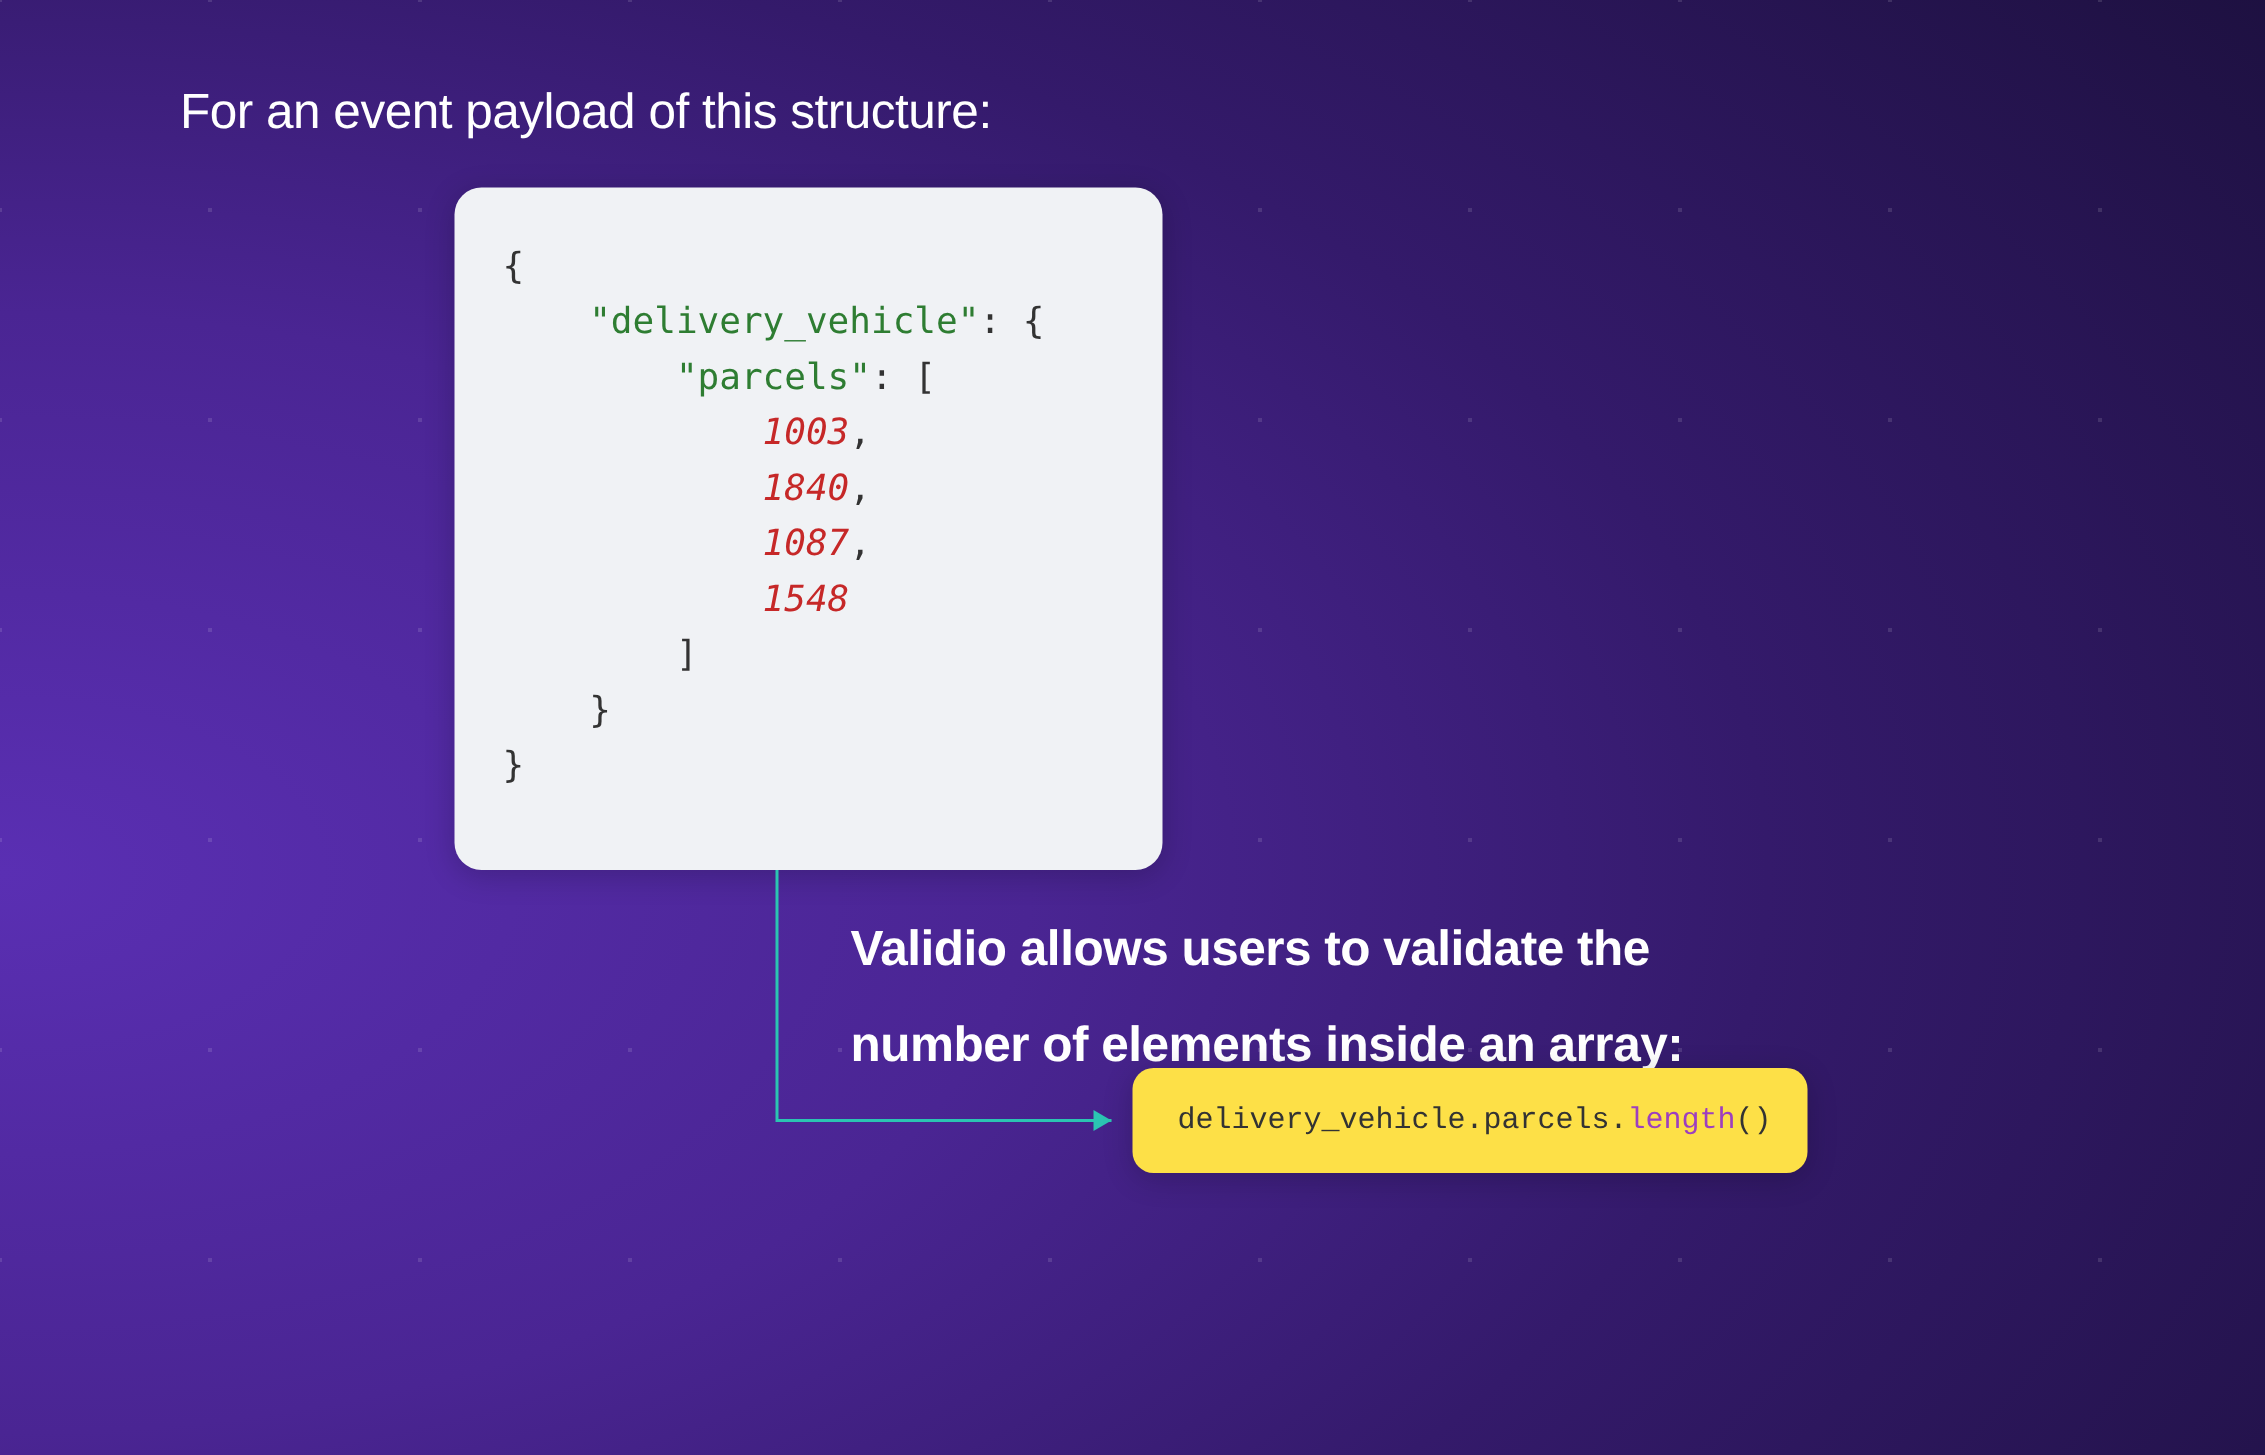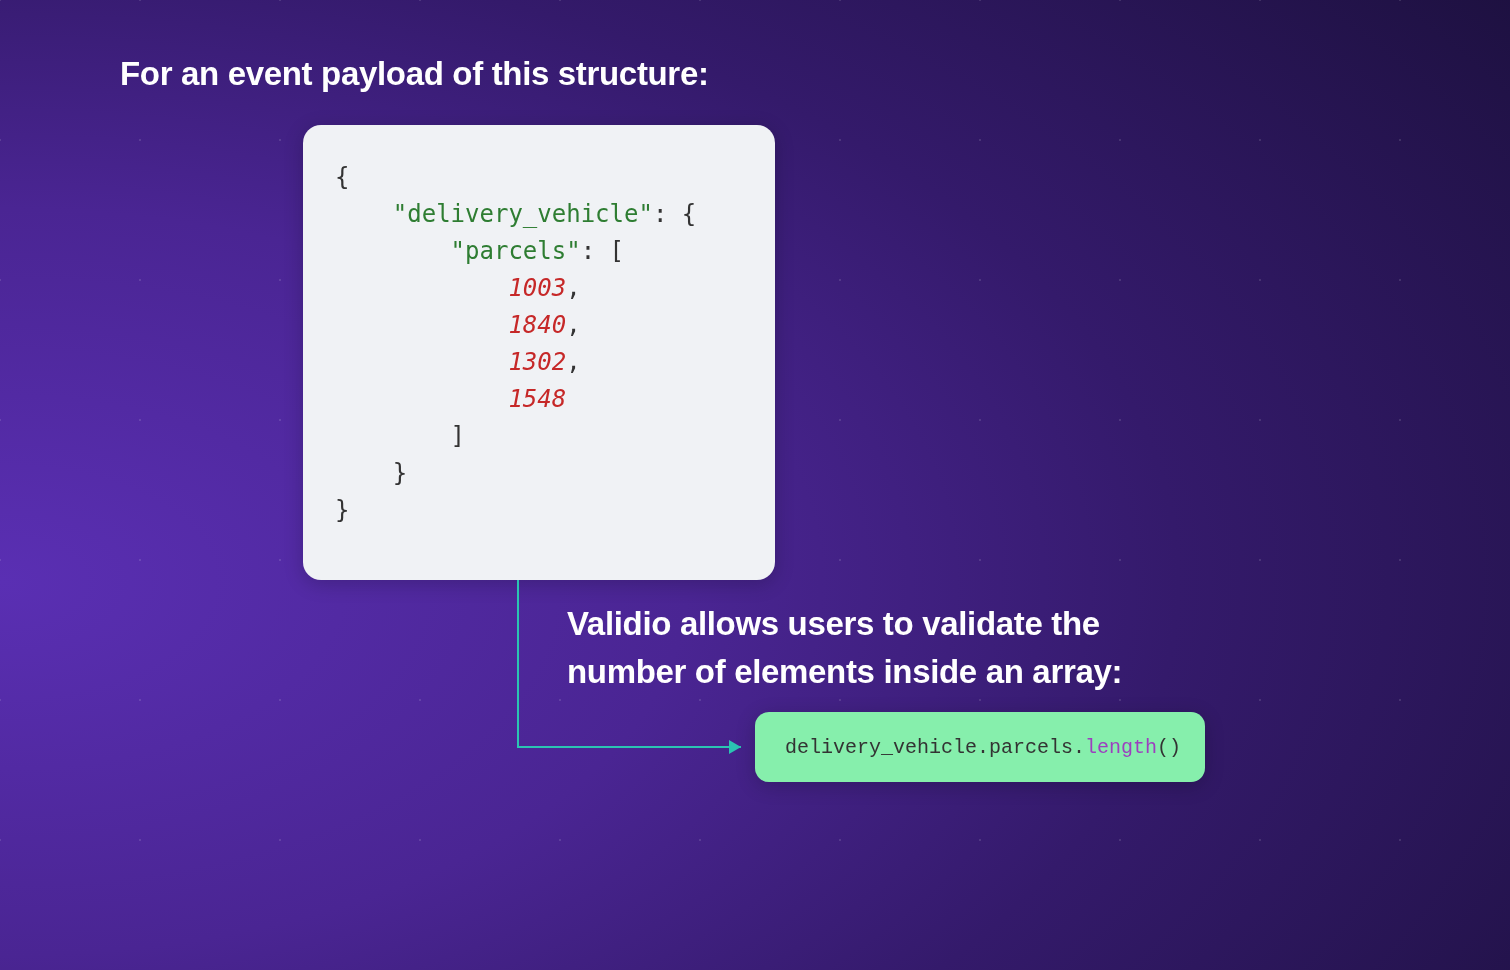--- a/index.html
+++ b/index.html
@@ -15,21 +15,21 @@
     background-size: 140px 140px;
     background-position: 70px 70px;
     pointer-events: none;
   }
   .heading-1 {
     position: absolute;
     left: 120px;
     top: 55px;
     color: #ffffff;
     font-size: 33px;
-    font-weight: 700;
+    font-weight: 400;
     letter-spacing: -0.01em;
   }
   .code-card {
     position: absolute;
     left: 303px;
     top: 125px;
     width: 472px;
     height: 455px;
     background: #f0f2f5;
     border-radius: 18px;
@@ -45,30 +45,30 @@
   .tok-num { color: #c62828; font-style: italic; }
   .tok-punc { color: #333; }
   .heading-2 {
     position: absolute;
     left: 567px;
     top: 600px;
     width: 640px;
     color: #ffffff;
     font-size: 33px;
     font-weight: 600;
-    line-height: 48px;
+    line-height: 64px;
     letter-spacing: -0.01em;
   }
   .expr-card {
     position: absolute;
     left: 755px;
     top: 712px;
     width: 450px;
     height: 70px;
-    background: #86efac;
+    background: #fde047;
     border-radius: 14px;
     display: flex;
     align-items: center;
     padding-left: 30px;
     font-family: "SFMono-Regular", Consolas, "Liberation Mono", Menlo, monospace;
     font-size: 20px;
     color: #333;
     box-shadow: 0 4px 20px rgba(0,0,0,0.2);
   }
   .expr-path { color: #333; }
@@ -89,21 +89,21 @@
 <div class="dots"></div>
 
 <div class="heading-1">For an event payload of this structure:</div>
 
 <div class="code-card">
 <pre><span class="tok-punc">{</span>
     <span class="tok-key">"delivery_vehicle"</span><span class="tok-punc">: {</span>
         <span class="tok-key">"parcels"</span><span class="tok-punc">: [</span>
             <span class="tok-num">1003</span><span class="tok-punc">,</span>
             <span class="tok-num">1840</span><span class="tok-punc">,</span>
-            <span class="tok-num">1302</span><span class="tok-punc">,</span>
+            <span class="tok-num">1087</span><span class="tok-punc">,</span>
             <span class="tok-num">1548</span>
         <span class="tok-punc">]</span>
     <span class="tok-punc">}</span>
 <span class="tok-punc">}</span></pre>
 </div>
 
 <svg class="arrow-svg" viewBox="0 0 250 180">
   <path d="M 2 0 L 2 167 L 225 167" fill="none" stroke-width="2" stroke="#2bc4b2"></path>
   <path d="M 225 167 L 213 160 L 213 174 Z" fill="#2bc4b2"></path>
 </svg>

